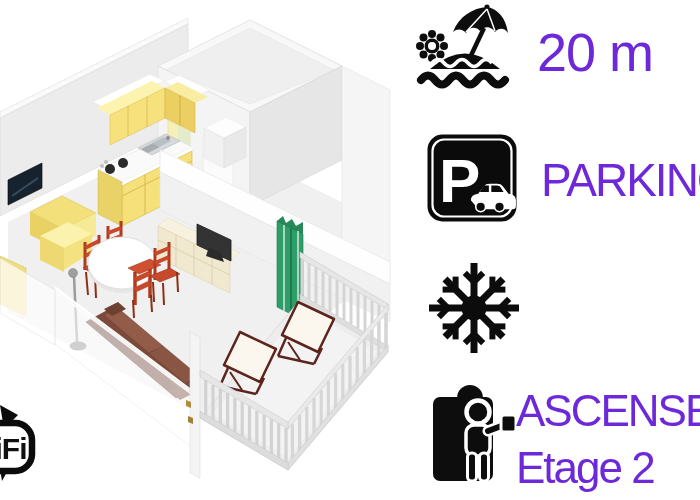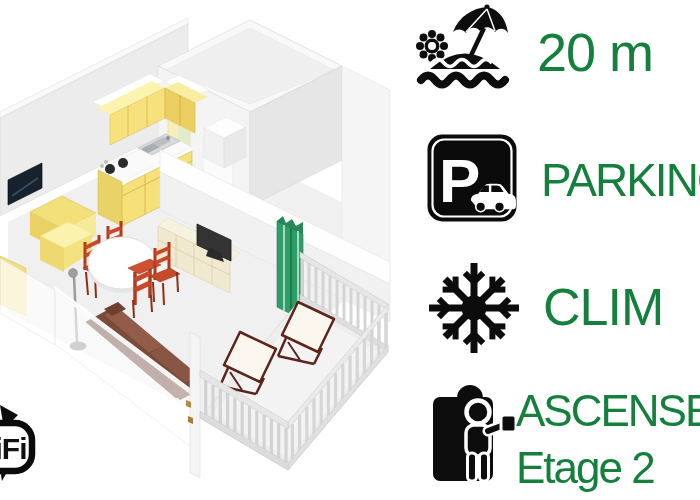--- a/index.html
+++ b/index.html
@@ -1,18 +1,18 @@
 <!DOCTYPE html>
 <html><head>
 <meta charset="utf-8">
 <style>
   html,body{margin:0;padding:0;background:#fff;}
   #canvas{position:relative;width:700px;height:500px;background:#ffffff;overflow:hidden;
           font-family:"Liberation Sans",sans-serif;}
-  .amenity-label{position:absolute;color:#15803d;font-weight:500;white-space:nowrap;line-height:1;}
+  .amenity-label{position:absolute;color:#6d28d9;font-weight:500;white-space:nowrap;line-height:1;}
   .lbl-1{left:537px;top:25px;font-size:54px;letter-spacing:-1px;}
   .lbl-2{left:541px;top:157px;font-size:46px;letter-spacing:-2px;}
   .lbl-3{left:543px;top:281px;font-size:52px;letter-spacing:-1px;}
   .lbl-4{left:516px;top:382px;font-size:44px;letter-spacing:-2px;line-height:1.3;}
   .lbl-4 span{display:block;}
   svg{position:absolute;}
   .icon-beach{left:413px;top:2px;}
   .icon-parking{left:426px;top:133px;}
   .icon-snow{left:424px;top:256px;}
   .icon-elev{left:428px;top:383px;}
@@ -355,19 +355,18 @@
 
   <svg class="icon-wifi" width="112" height="96" viewBox="0 0 112 96">
     <polygon points="50,6 68,16 54,30" fill="#0b0b0b"></polygon>
     <polygon points="48,58 64,60 52,82" fill="#0b0b0b"></polygon>
     <rect x="12" y="24" width="70" height="48" rx="17" fill="#ffffff" stroke="#0b0b0b" stroke-width="6.5"></rect>
     <text x="47" y="60" text-anchor="middle" font-family="Liberation Sans, sans-serif" font-size="30" font-weight="bold" fill="#101010" letter-spacing="-1">WiFi</text>
   </svg>
 
   <div class="amenity-label lbl-1">20 m</div>
   <div class="amenity-label lbl-2">PARKING</div>
-  <div class="amenity-label lbl-3">CLIM</div>
   <div class="amenity-label lbl-4">
     <span>ASCENSEUR</span>
     <span>Etage 2</span>
   </div>
 
 </div>
 
 </body></html>

